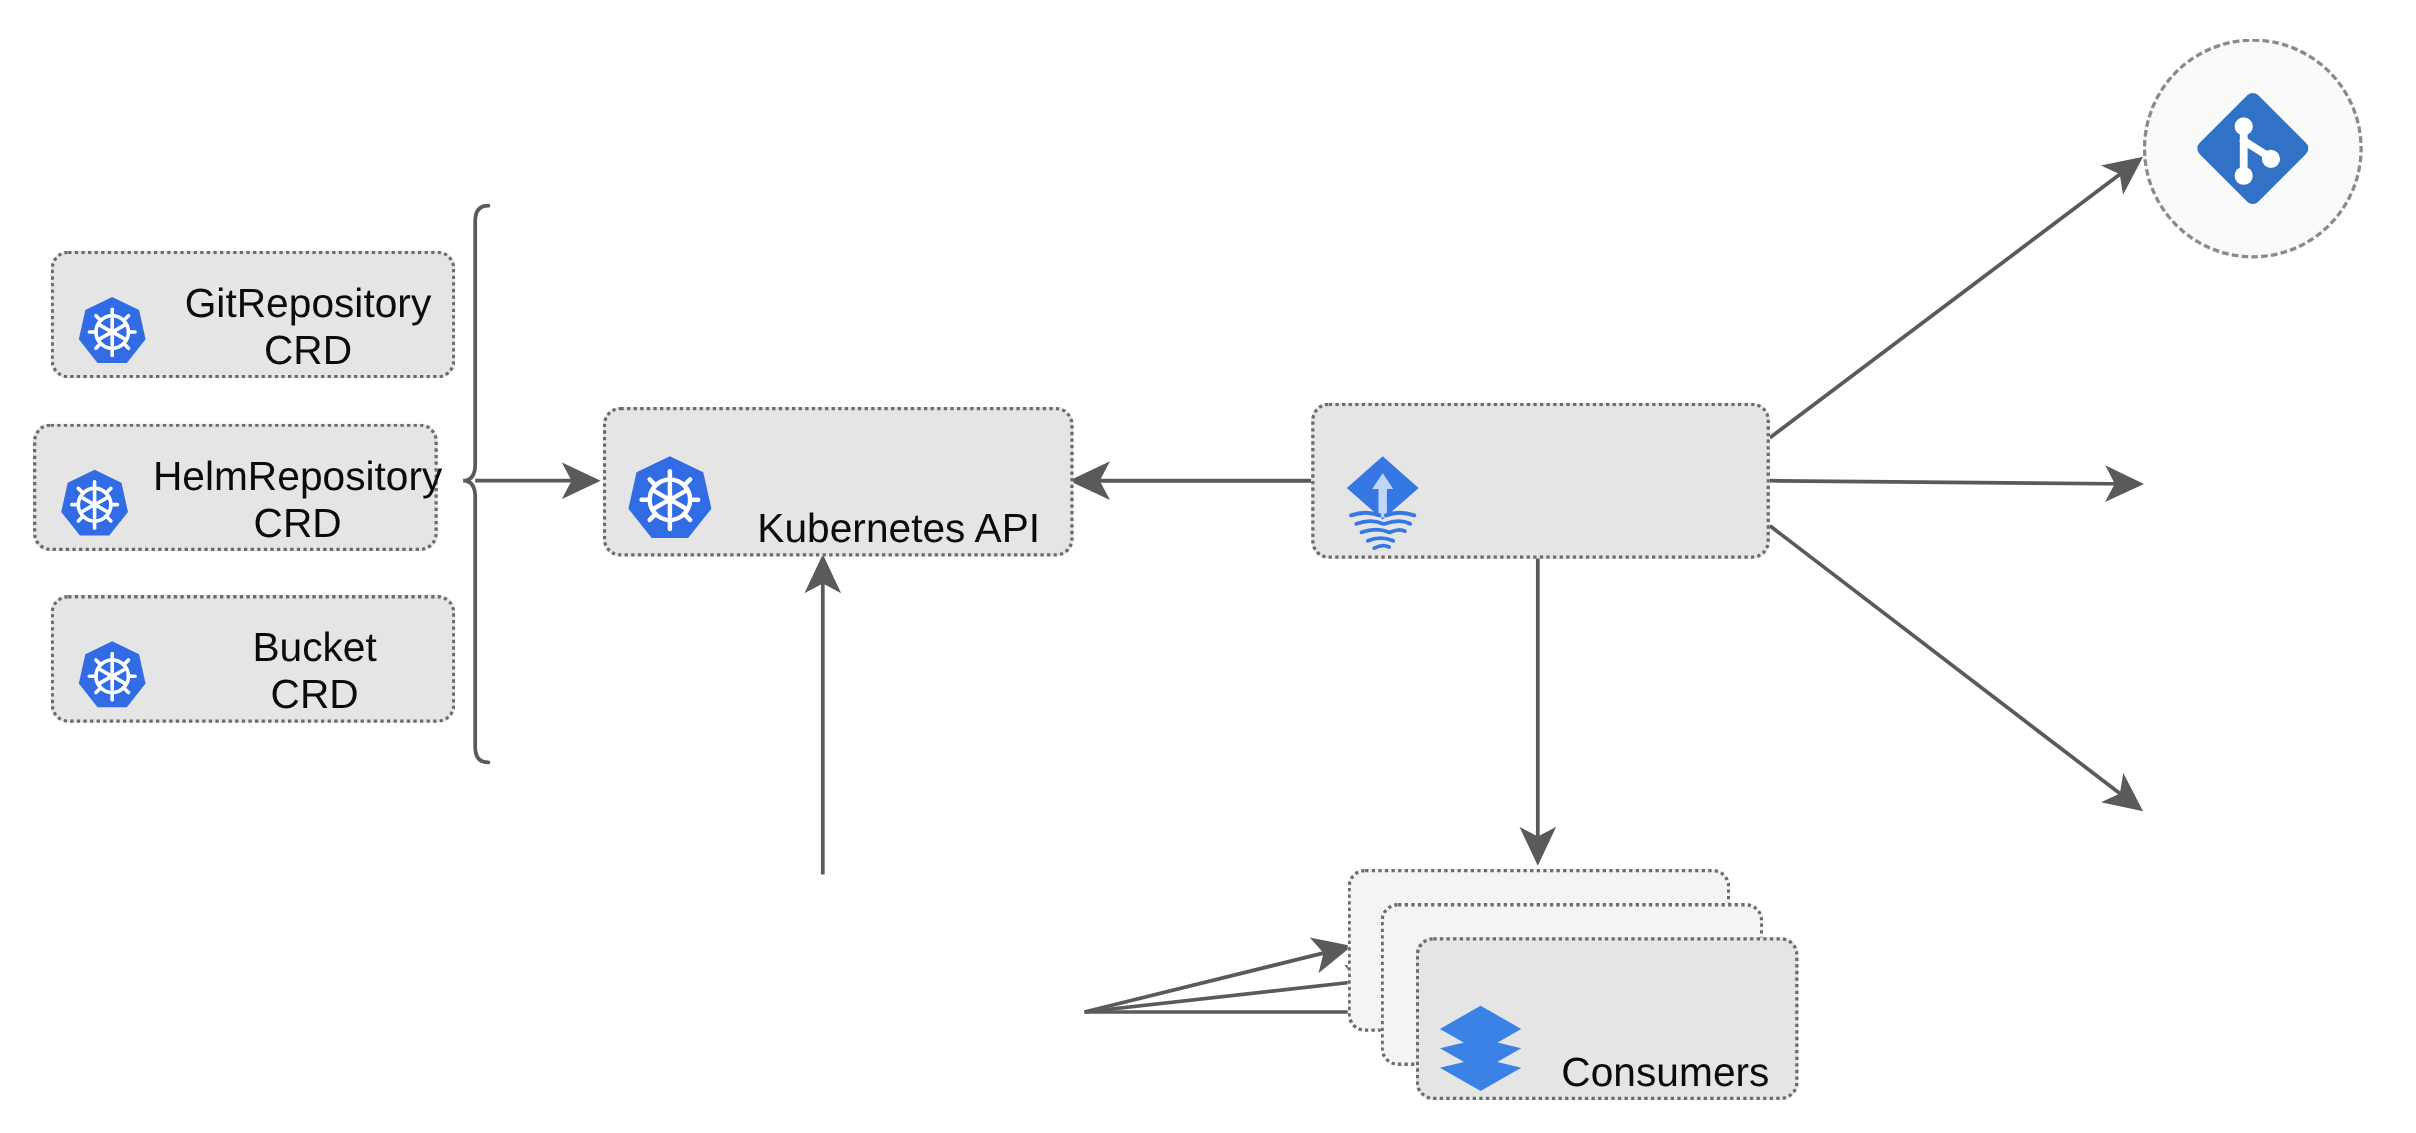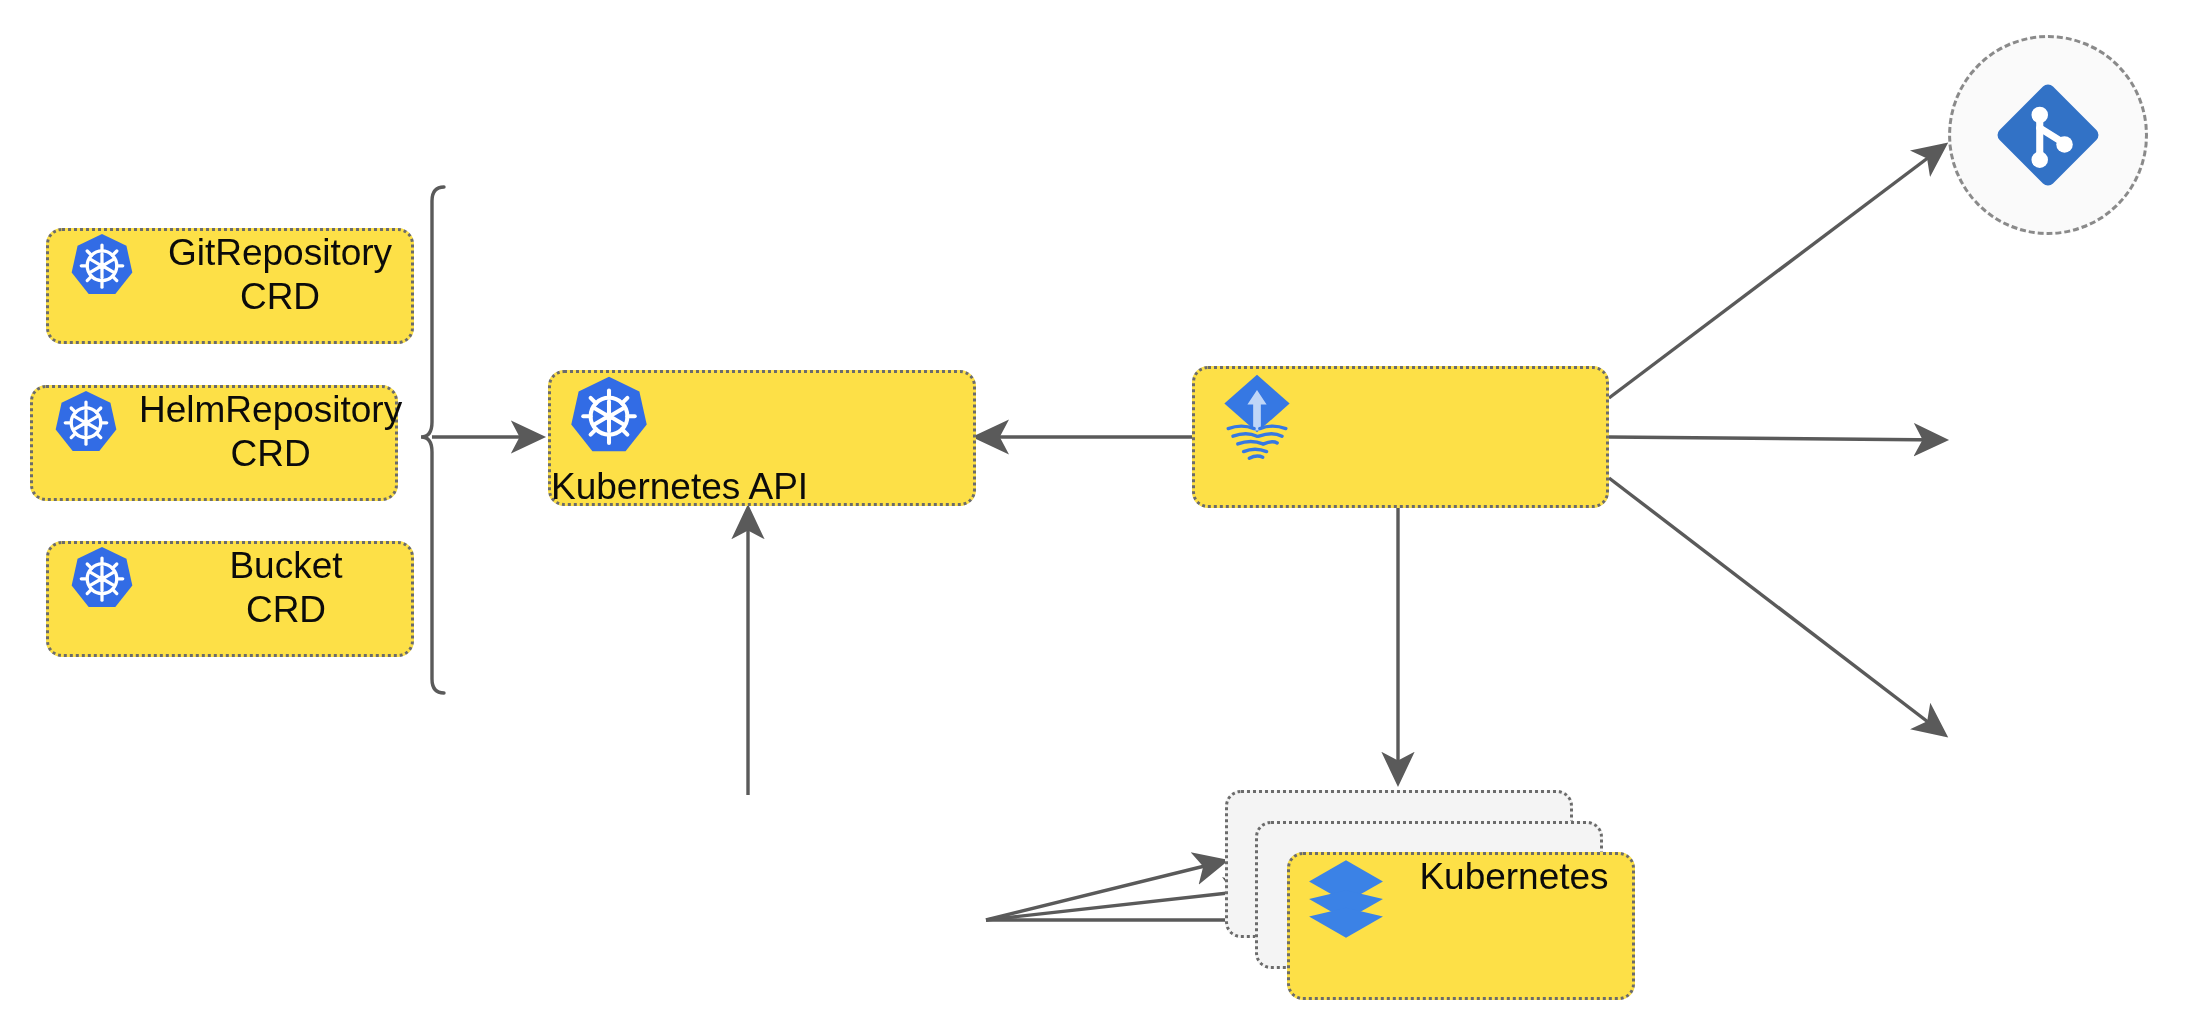--- a/index.html
+++ b/index.html
@@ -7,25 +7,25 @@
     width:2196px;height:1030px;
     font-family:"Liberation Sans","DejaVu Sans",sans-serif;
     overflow:hidden;position:relative;
   }
   #stage{position:absolute;left:0;top:0;width:2196px;height:1030px;}
   #wires{position:absolute;left:0;top:0;width:2196px;height:1030px;pointer-events:none;}
 
   
   .node{
     position:absolute;
-    background:#fde047;
+    background:#e5e5e5;
     border:3px dotted #6b6b6b;
     border-radius:16px;
     box-sizing:border-box;
-    display:flex;align-items:flex-start;
+    display:flex;align-items:flex-end;
   }
   .node .label{
     color:#0b0b0b;
     font-size:37px;
     line-height:1.18;
     text-align:center;
     white-space:pre-line;
     flex:1;
     padding-right:6px;
   }
@@ -164,21 +164,21 @@
           <line x1="66" y1="38" x2="54" y2="45"></line>
             <line x1="46" y1="49" x2="34" y2="56"></line>
         </g>
         <circle cx="50" cy="47" r="4.6" fill="#ffffff"></circle>
       </svg>
     </span>
     <span class="label">Bucket
 CRD</span>
   </div>
 
-  <div class="node" style="left:548px;top:370px;width:428px;height:136px;flex-direction:column;">
+  <div class="node" style="left:548px;top:370px;width:428px;height:136px;">
     <span class="ico" style="width:116px;">
       <svg class="svgicon" width="92" height="92" viewBox="0 0 100 100" aria-hidden="true">
         <polygon points="50,4 83,20 91,56 68,85 32,85 9,56 17,20" fill="#326CE5"></polygon>
         <g fill="none" stroke="#ffffff" stroke-width="4.4" stroke-linecap="round">
           <circle cx="50" cy="47" r="20"></circle>
           <line x1="50" y1="19" x2="50" y2="27"></line>
             <line x1="50" y1="67" x2="50" y2="76"></line>
           <line x1="22" y1="47" x2="30" y2="47"></line>
             <line x1="70" y1="47" x2="78" y2="47"></line>
           <line x1="30" y1="27" x2="36" y2="33"></line>
@@ -222,21 +222,21 @@
     <div class="sheet" style="left:0px;  top:0px;  width:348px;height:148px;"></div>
     <div class="sheet" style="left:30px; top:31px; width:348px;height:148px;"></div>
     <div class="node" style="left:62px;top:62px;width:348px;height:148px;">
       <span class="ico" style="width:112px;">
         <svg class="svgicon" width="88" height="88" viewBox="0 0 100 100" aria-hidden="true">
           <polygon points="50,6 92,30 50,54 8,30" fill="#3B82E6"></polygon>
           <polygon points="50,40 92,50 50,74 8,50" fill="#3B82E6"></polygon>
           <polygon points="50,60 92,70 50,94 8,70" fill="#3B82E6"></polygon>
         </svg>
       </span>
-      <span class="label">Kubernetes</span>
+      <span class="label">Consumers</span>
     </div>
   </div>
 
   <div class="circle" style="left:1948px;top:35px;width:200px;height:200px;">
     <span>
       <svg class="svgicon" width="118" height="118" viewBox="0 0 100 100" aria-hidden="true">
         <rect x="18" y="18" width="64" height="64" rx="6" transform="rotate(45 50 50)" fill="#3272C6"></rect>
         <g stroke="#ffffff" stroke-width="6" stroke-linecap="round" fill="none">
           <line x1="43" y1="30" x2="43" y2="72"></line>
           <path d="M43,44 L62,56"></path>

